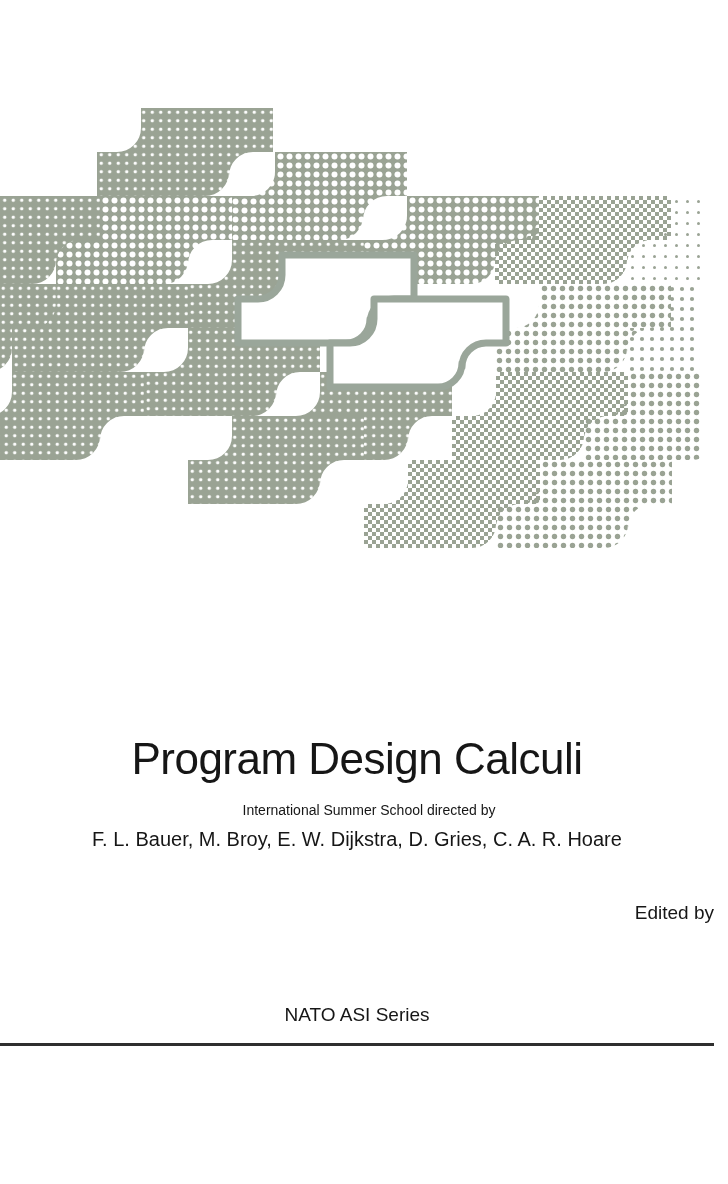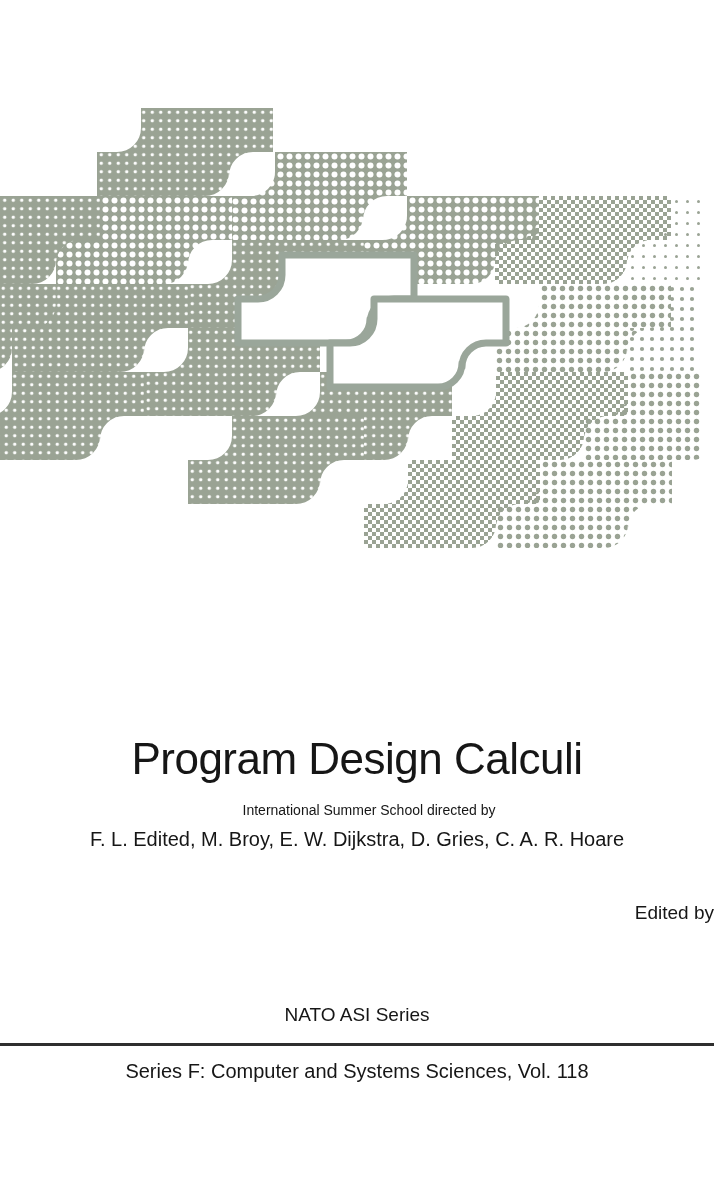--- a/index.html
+++ b/index.html
@@ -145,20 +145,19 @@
       <use href="#tileZ" transform="translate(627 284)" fill="url(#f5)"></use>
       <use href="#tileZ" transform="translate(627 196)" fill="url(#f6)"></use>
       <use href="#tileZ" transform="translate(238 255)" fill="#ffffff" stroke="#9aa69a" stroke-width="7" stroke-linejoin="round"></use>
       <use href="#tileZ" transform="translate(330 299)" fill="#ffffff" stroke="#9aa69a" stroke-width="7" stroke-linejoin="round"></use>
       <rect x="700" y="0" width="28" height="560" fill="#ffffff"></rect>
     </svg>
 
   <div class="text-layer">
     <h1 class="book-title">Program Design Calculi</h1>
     <div class="subtitle-1">International Summer School directed by</div>
-    <div class="subtitle-2">F. L. Edited, M. Broy, E. W. Dijkstra, D. Gries, C. A. R. Hoare</div>
+    <div class="subtitle-2">F. L. Bauer, M. Broy, E. W. Dijkstra, D. Gries, C. A. R. Hoare</div>
     <div class="edited-by">Edited by</div>
     <div class="series-name">NATO ASI Series</div>
     <div class="divider-rule"></div>
-    <div class="series-info">Series F: Computer and Systems Sciences, Vol. 118</div>
   </div>
 
 </div>
 
 </body></html>

